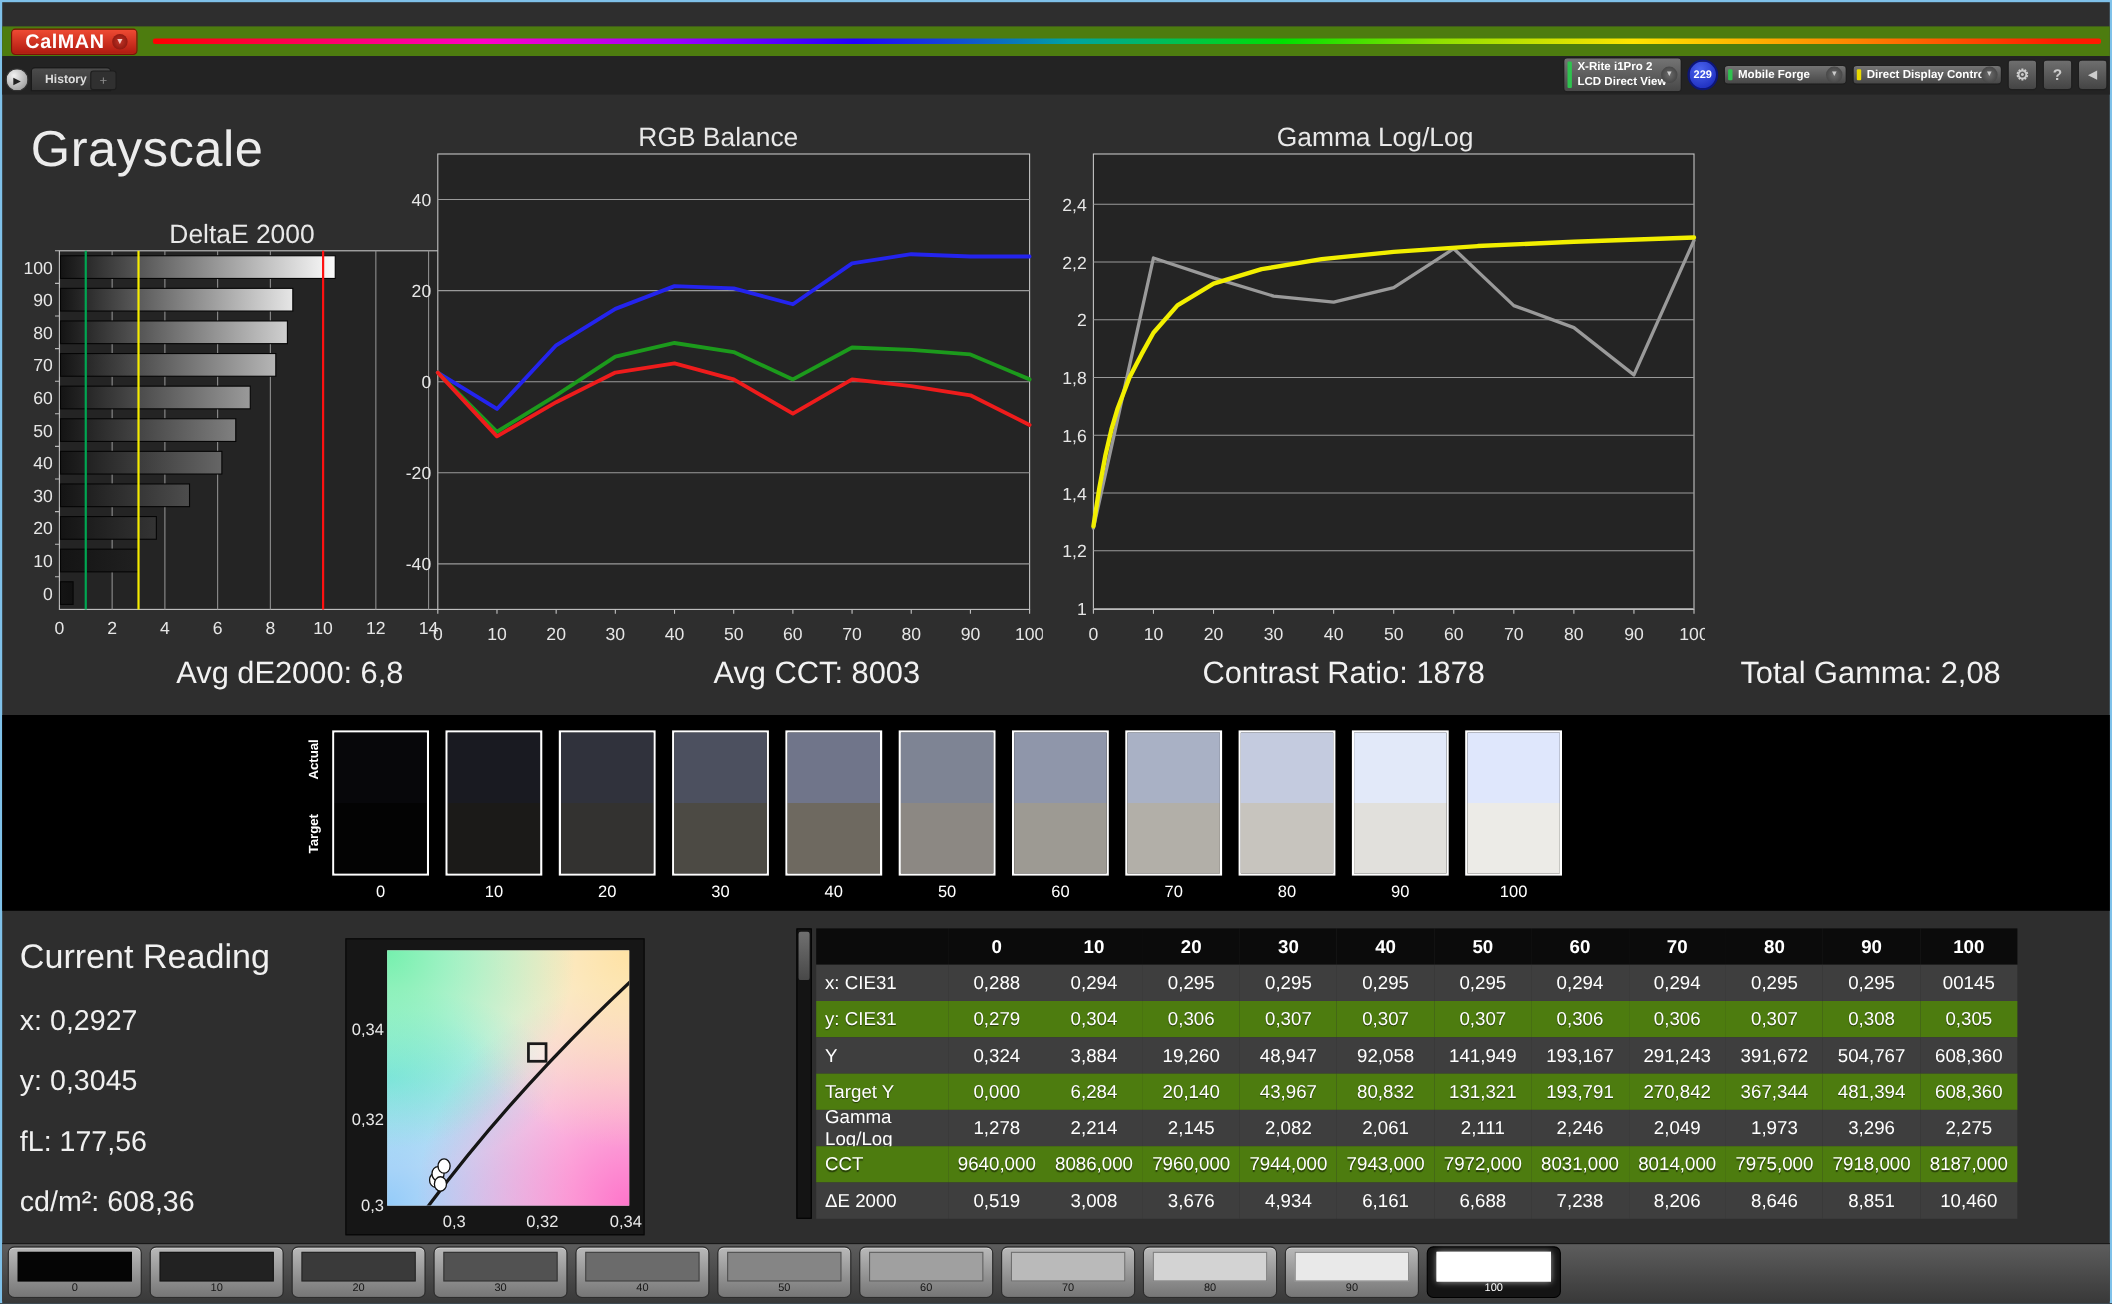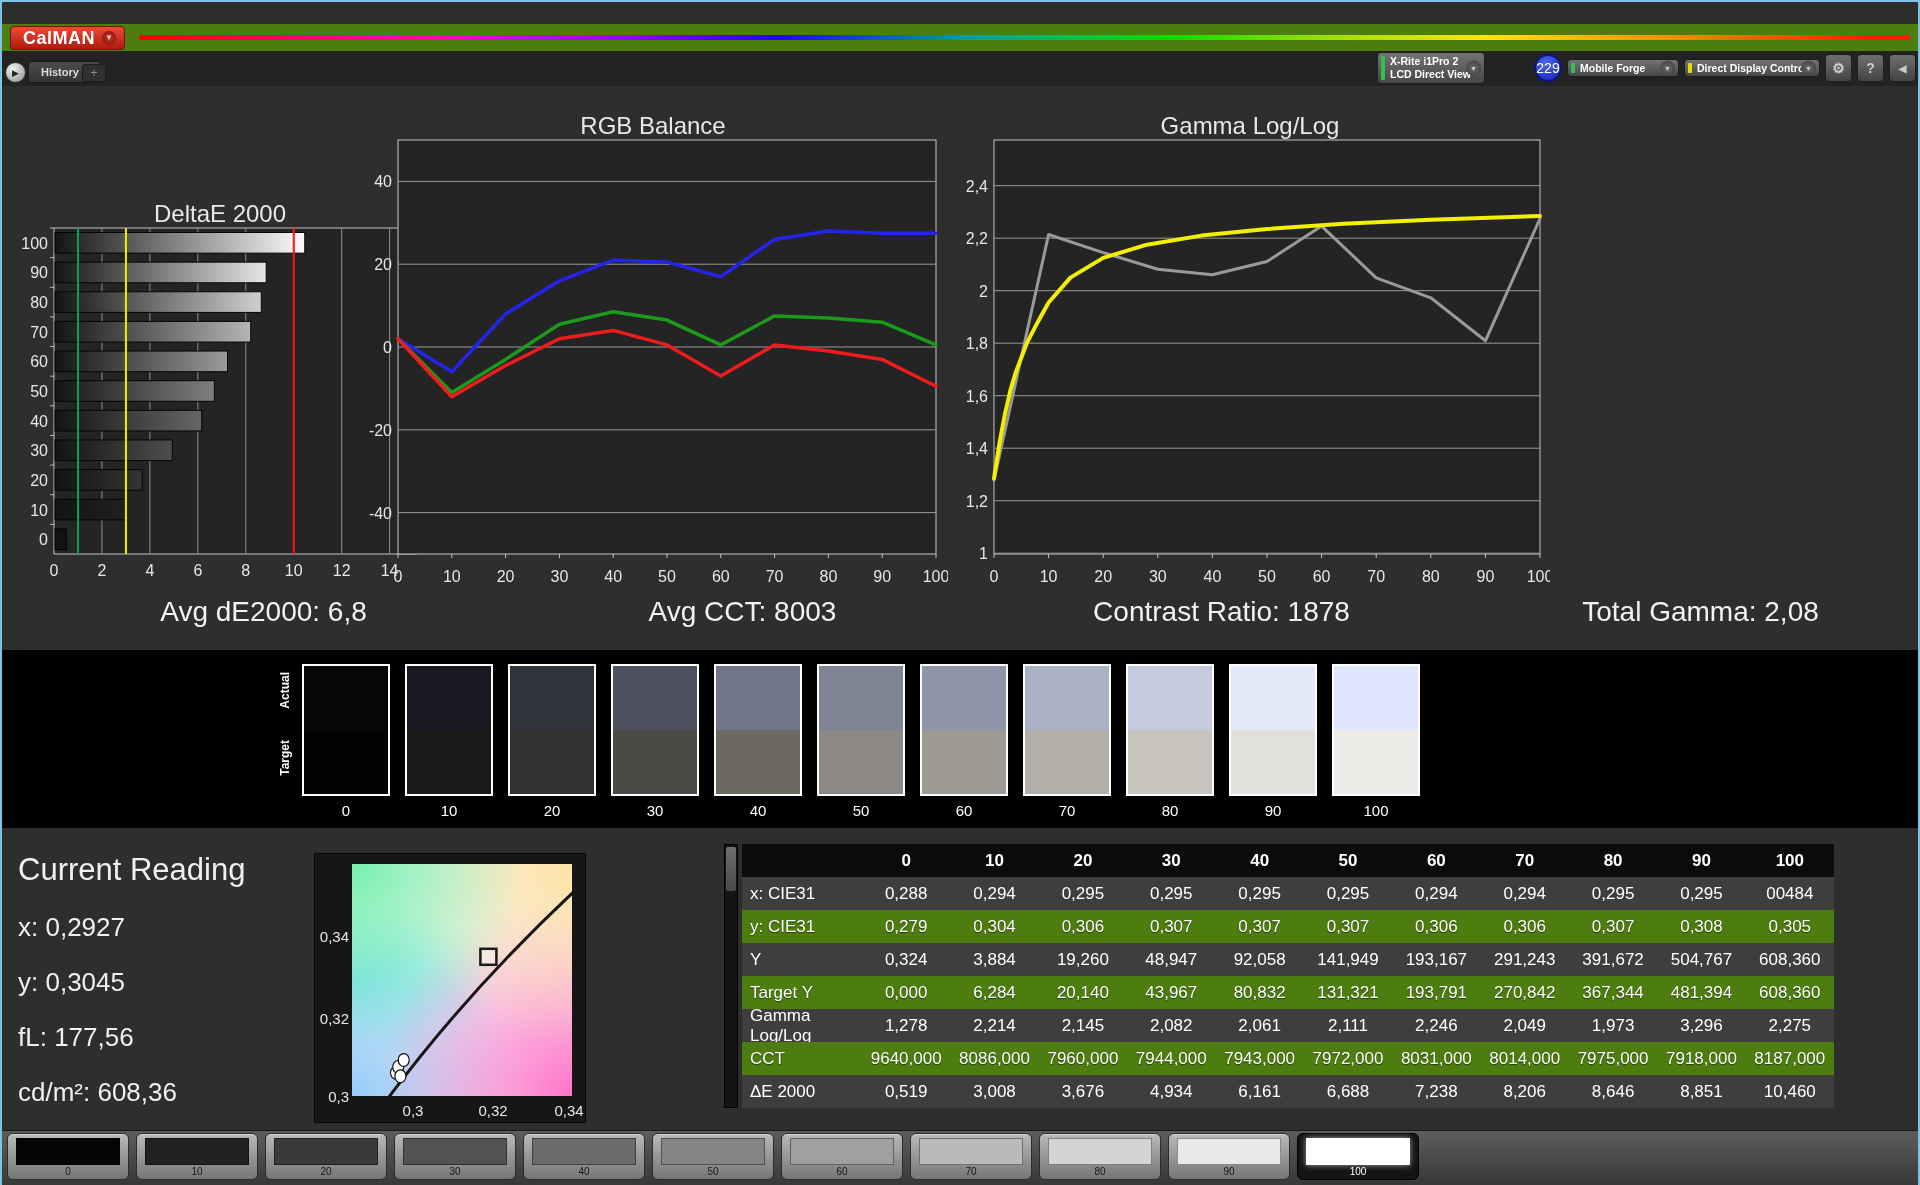--- a/index.html
+++ b/index.html
@@ -41,21 +41,21 @@
   .dd { position:relative; border:1px solid #1e1e1e; border-radius:4px;
     background:linear-gradient(#747474,#474747); color:#fff; display:flex; align-items:center;
     padding:2px 20px 2px 12px; }
   .dd .bar { position:absolute; left:3px; top:3px; bottom:3px; width:4px; border-radius:1px; }
   .dd .lines { font-size:10.5px; font-weight:bold; line-height:1.2; white-space:nowrap; }
   .dd .chev { position:absolute; right:3px; top:50%; transform:translateY(-50%); width:15px; height:15px;
     border-radius:50%; background:radial-gradient(#6b6b6b,#383838); color:#ccc; font-size:7px;
     display:flex; align-items:center; justify-content:center; }
   .badge-229 { width:28px; align-self:center; height:28px; border-radius:50%;
     background:radial-gradient(circle at 40% 30%, #4b64f0, #1422b4); border:2px solid #0d1678;
-    color:#fff; font-size:14px; font-weight:normal; display:flex; align-items:center; justify-content:center;margin-left:44px; }
+    color:#fff; font-size:10px; font-weight:bold; display:flex; align-items:center; justify-content:center; }
   .tool-btn { width:27px; align-self:center; height:28px; border-radius:4px;
     background:linear-gradient(#6f6f6f,#444); border:1px solid #1e1e1e; color:#ccc;
     display:flex; align-items:center; justify-content:center; font-size:14px; font-weight:bold; }
 
   
   .page-title { position:absolute; left:26px; top:106px; font-size:46px; color:#ececec; letter-spacing:.5px; }
 
   
   .chart-panel { position:absolute; }
   .chart-title { text-align:center; color:#e8e8e8; font-size:24px; height:26px; }
@@ -158,20 +158,21 @@
         <span class="bar" style="background: rgb(232, 217, 0);"></span>
         <span class="lines">Direct Display Control</span>
         <span class="chev">▼</span>
       </div>
       <div class="tool-btn">⚙</div>
       <div class="tool-btn">?</div>
       <div class="tool-btn" style="font-size:10px;">◀</div>
     </div>
   </div>
 
+  <div class="page-title">Grayscale</div>
 
   <div class="chart-panel" id="delta-panel">
     <div class="chart-title">DeltaE 2000</div>
     <svg id="delta-svg" width="404" height="358">
         <rect x="36" y="2" width="362" height="326" fill="#242424" stroke="#c4c4c4" stroke-width="1"></rect>
         <text x="36" y="350" fill="#e6e6e6" font-size="16" text-anchor="middle">0</text>
         <line x1="83.94701986754967" x2="83.94701986754967" y1="2" y2="328" stroke="#8f8f8f" stroke-width="1"></line>
         <text x="83.94701986754967" y="350" fill="#e6e6e6" font-size="16" text-anchor="middle">2</text>
         <line x1="131.89403973509934" x2="131.89403973509934" y1="2" y2="328" stroke="#8f8f8f" stroke-width="1"></line>
         <text x="131.89403973509934" y="350" fill="#e6e6e6" font-size="16" text-anchor="middle">4</text>
@@ -499,21 +500,21 @@
       <div class="cell row-dark">0,288</div>
       <div class="cell row-dark">0,294</div>
       <div class="cell row-dark">0,295</div>
       <div class="cell row-dark">0,295</div>
       <div class="cell row-dark">0,295</div>
       <div class="cell row-dark">0,295</div>
       <div class="cell row-dark">0,294</div>
       <div class="cell row-dark">0,294</div>
       <div class="cell row-dark">0,295</div>
       <div class="cell row-dark">0,295</div>
-      <div class="cell row-dark">00484</div>
+      <div class="cell row-dark">00145</div>
       <div class="cell row-light lbl">y: CIE31</div>
       <div class="cell row-light">0,279</div>
       <div class="cell row-light">0,304</div>
       <div class="cell row-light">0,306</div>
       <div class="cell row-light">0,307</div>
       <div class="cell row-light">0,307</div>
       <div class="cell row-light">0,307</div>
       <div class="cell row-light">0,306</div>
       <div class="cell row-light">0,306</div>
       <div class="cell row-light">0,307</div>

